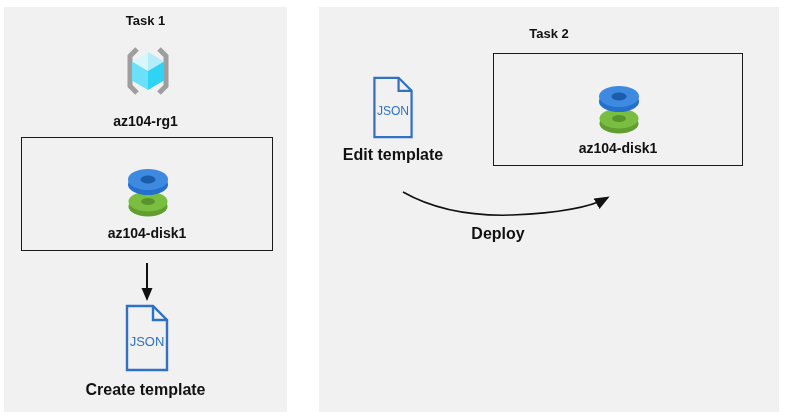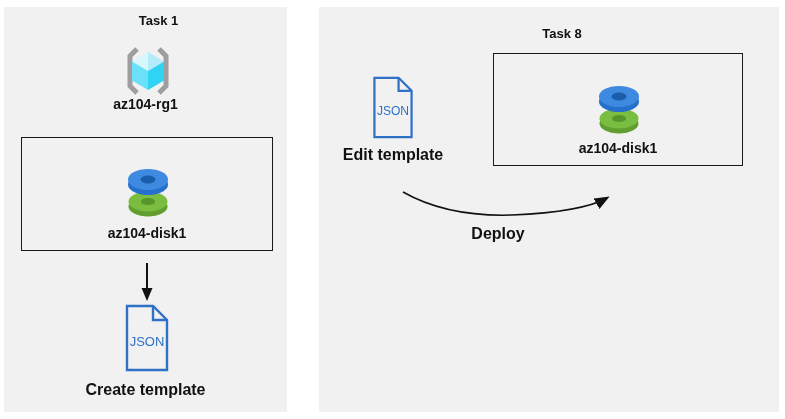--- a/index.html
+++ b/index.html
@@ -21,21 +21,21 @@
   #panel-task2 { left: 319px; width: 460px; }
 
   .label {
     position: absolute;
     font-weight: bold;
     color: #111111;
     text-align: center;
     line-height: 1.1;
     white-space: nowrap;
   }
-  .title-label  { font-size: 13px; width: 100%; padding-left: 13px; }
+  .title-label  { font-size: 13px; width: 100%; }
   .name-label   { font-size: 14px; }
   .action-label { font-size: 16px; }
 
   .res-box {
     position: absolute;
     border: 1px solid #1a1a1a;
     box-sizing: border-box;
     padding-left: 43px;
   }
   .icon { position: absolute; }
@@ -59,21 +59,21 @@
       <svg width="56" height="50" viewBox="0 0 56 50">
         <path d="M17,3 L10,10 L10,40 L17,47" fill="none" stroke="#9e9e9e" stroke-width="5"></path>
         <path d="M39,3 L46,10 L46,40 L39,47" fill="none" stroke="#9e9e9e" stroke-width="5"></path>
         <path d="M28,6 L12,15.5 L28,25 Z" fill="#d8f7fd"></path>
         <path d="M28,6 L44,15.5 L28,25 Z" fill="#b5ecfa"></path>
         <path d="M12,15.5 L28,25 L28,44 L12,34.5 Z" fill="#6be0f9"></path>
         <path d="M44,15.5 L28,25 L28,44 L44,34.5 Z" fill="#2fd3f3"></path>
       </svg>
     </div>
 
-    <div class="label name-label" style="top:90px; left:0; width:100%;">az104-rg1</div>
+    <div class="label name-label" style="top:107px; left:0; width:100%;">az104-rg1</div>
 
     <div class="res-box" style="left:17px; top:130px; width:252px; height:114px;">
       <div class="icon" style="left:103px; top:30px;">
         <svg width="46" height="50" viewBox="0 0 46 50">
           <ellipse cx="23" cy="38.5" rx="19.5" ry="10" fill="#619e2f"></ellipse>
           <ellipse cx="23" cy="33.5" rx="19.5" ry="10" fill="#79bd41"></ellipse>
           <ellipse cx="23" cy="33.5" rx="7" ry="3.6" fill="#58942c"></ellipse>
           <ellipse cx="23" cy="16.5" rx="20" ry="10.5" fill="#2470cc"></ellipse>
           <ellipse cx="23" cy="11.5" rx="20" ry="10.5" fill="#3d8ae0"></ellipse>
           <ellipse cx="23" cy="11.5" rx="7.5" ry="4" fill="#1c5dab"></ellipse>
@@ -95,21 +95,21 @@
         <path d="M31,3 L31,17 L45,17" fill="none" stroke="#2e71c5" stroke-width="2.4"></path>
         <text class="json-text" x="25" y="43" text-anchor="middle">JSON</text>
       </svg>
     </div>
 
     <div class="label action-label" style="top:374px; left:0; width:100%;">Create template</div>
   </div>
 
   <div class="panel" id="panel-task2">
 
-    <div class="label title-label" style="top:20px; left:0;">Task 8</div>
+    <div class="label title-label" style="top:20px; left:0;">Task 2</div>
 
     <div class="icon" style="left:50px; top:68px;">
       <svg width="48" height="65" viewBox="0 0 50 70">
         <path d="M5,3 L31,3 L45,17 L45,67 L5,67 Z" fill="none" stroke="#2e71c5" stroke-width="2.4" stroke-linejoin="miter"></path>
         <path d="M31,3 L31,17 L45,17" fill="none" stroke="#2e71c5" stroke-width="2.4"></path>
         <text class="json-text" x="25" y="43" text-anchor="middle">JSON</text>
       </svg>
     </div>
 
     <div class="label action-label" style="top:139px; left:0px; width:148px;">Edit template</div>

